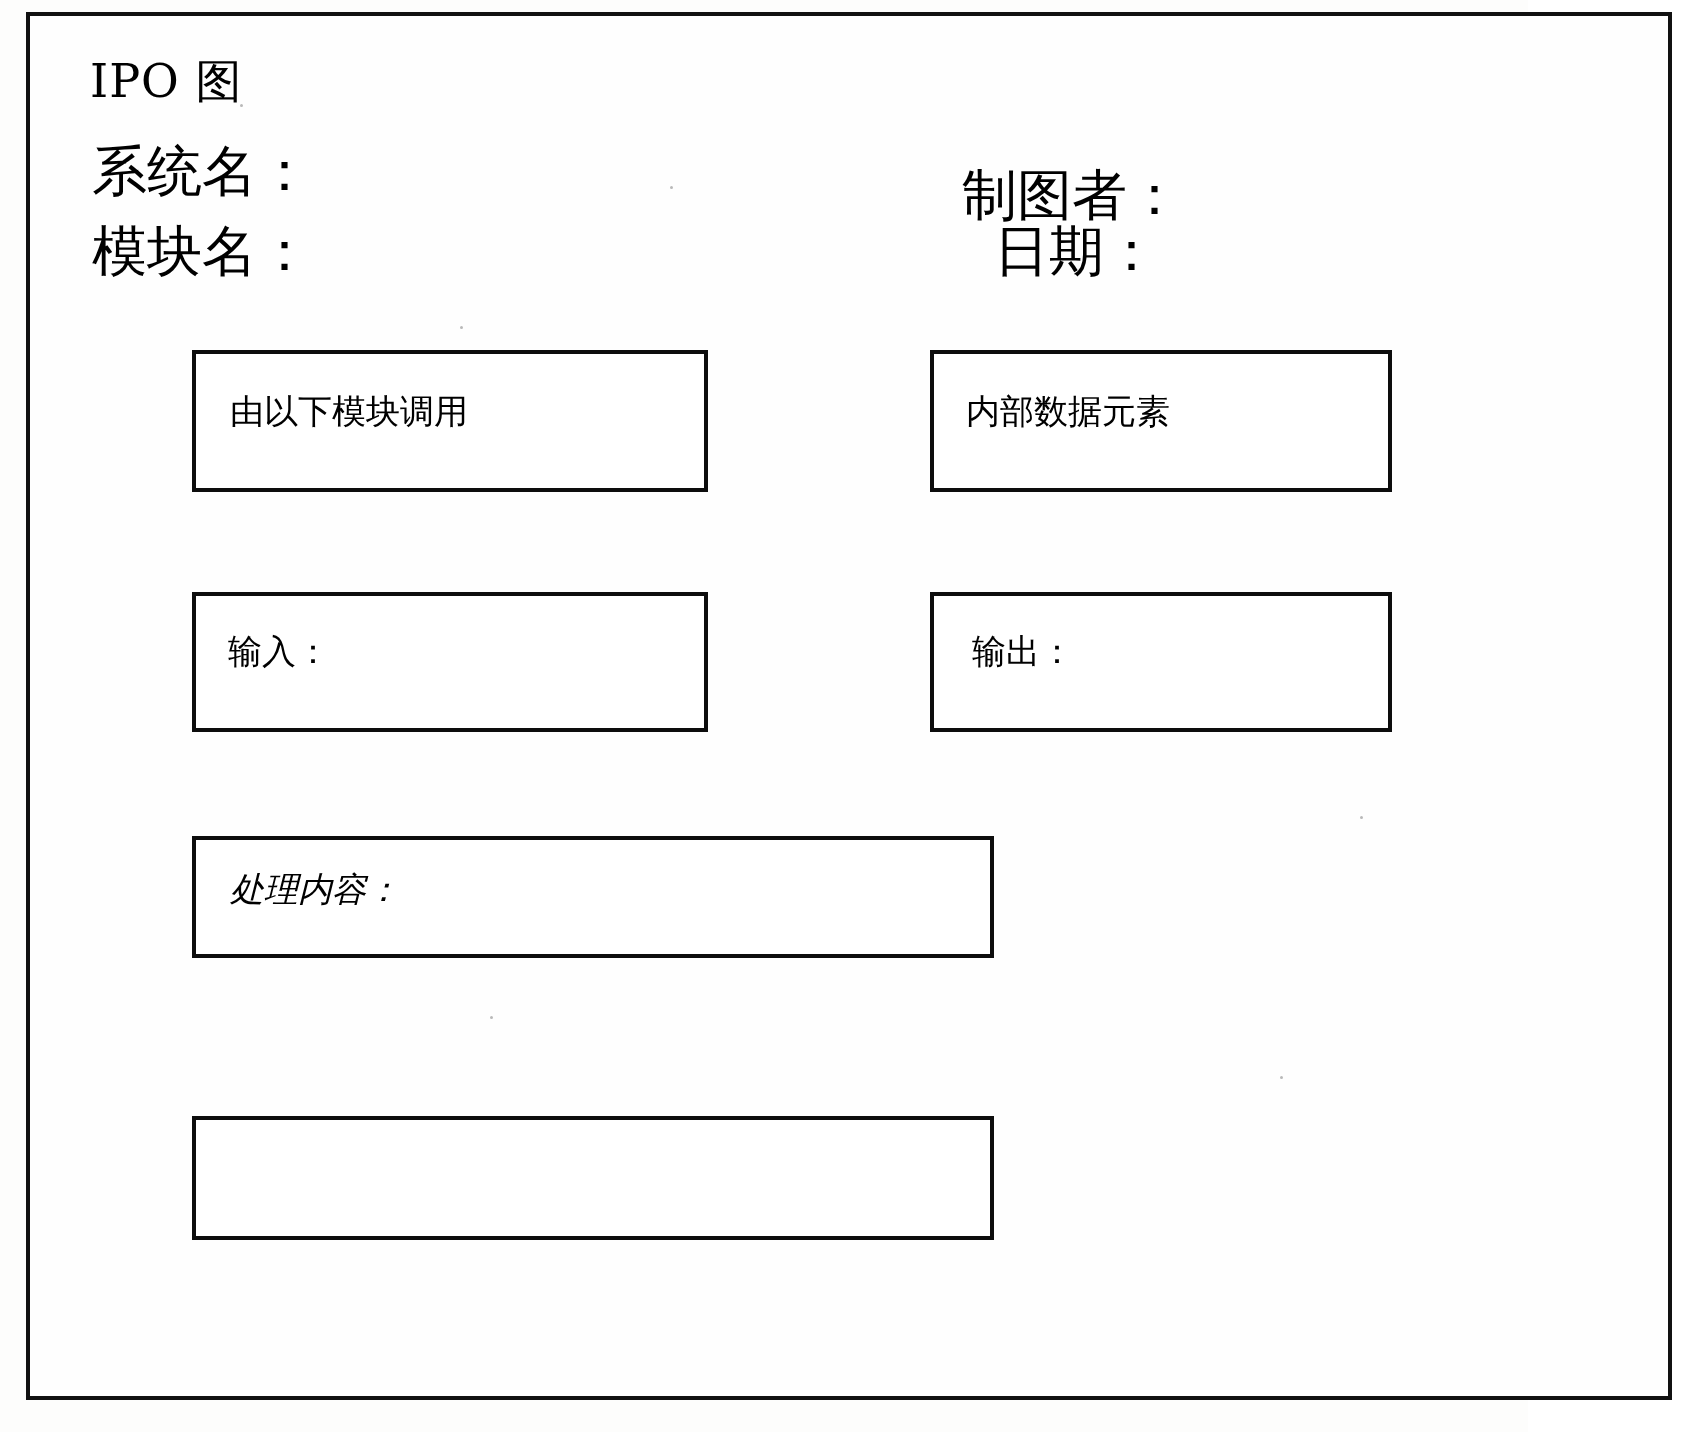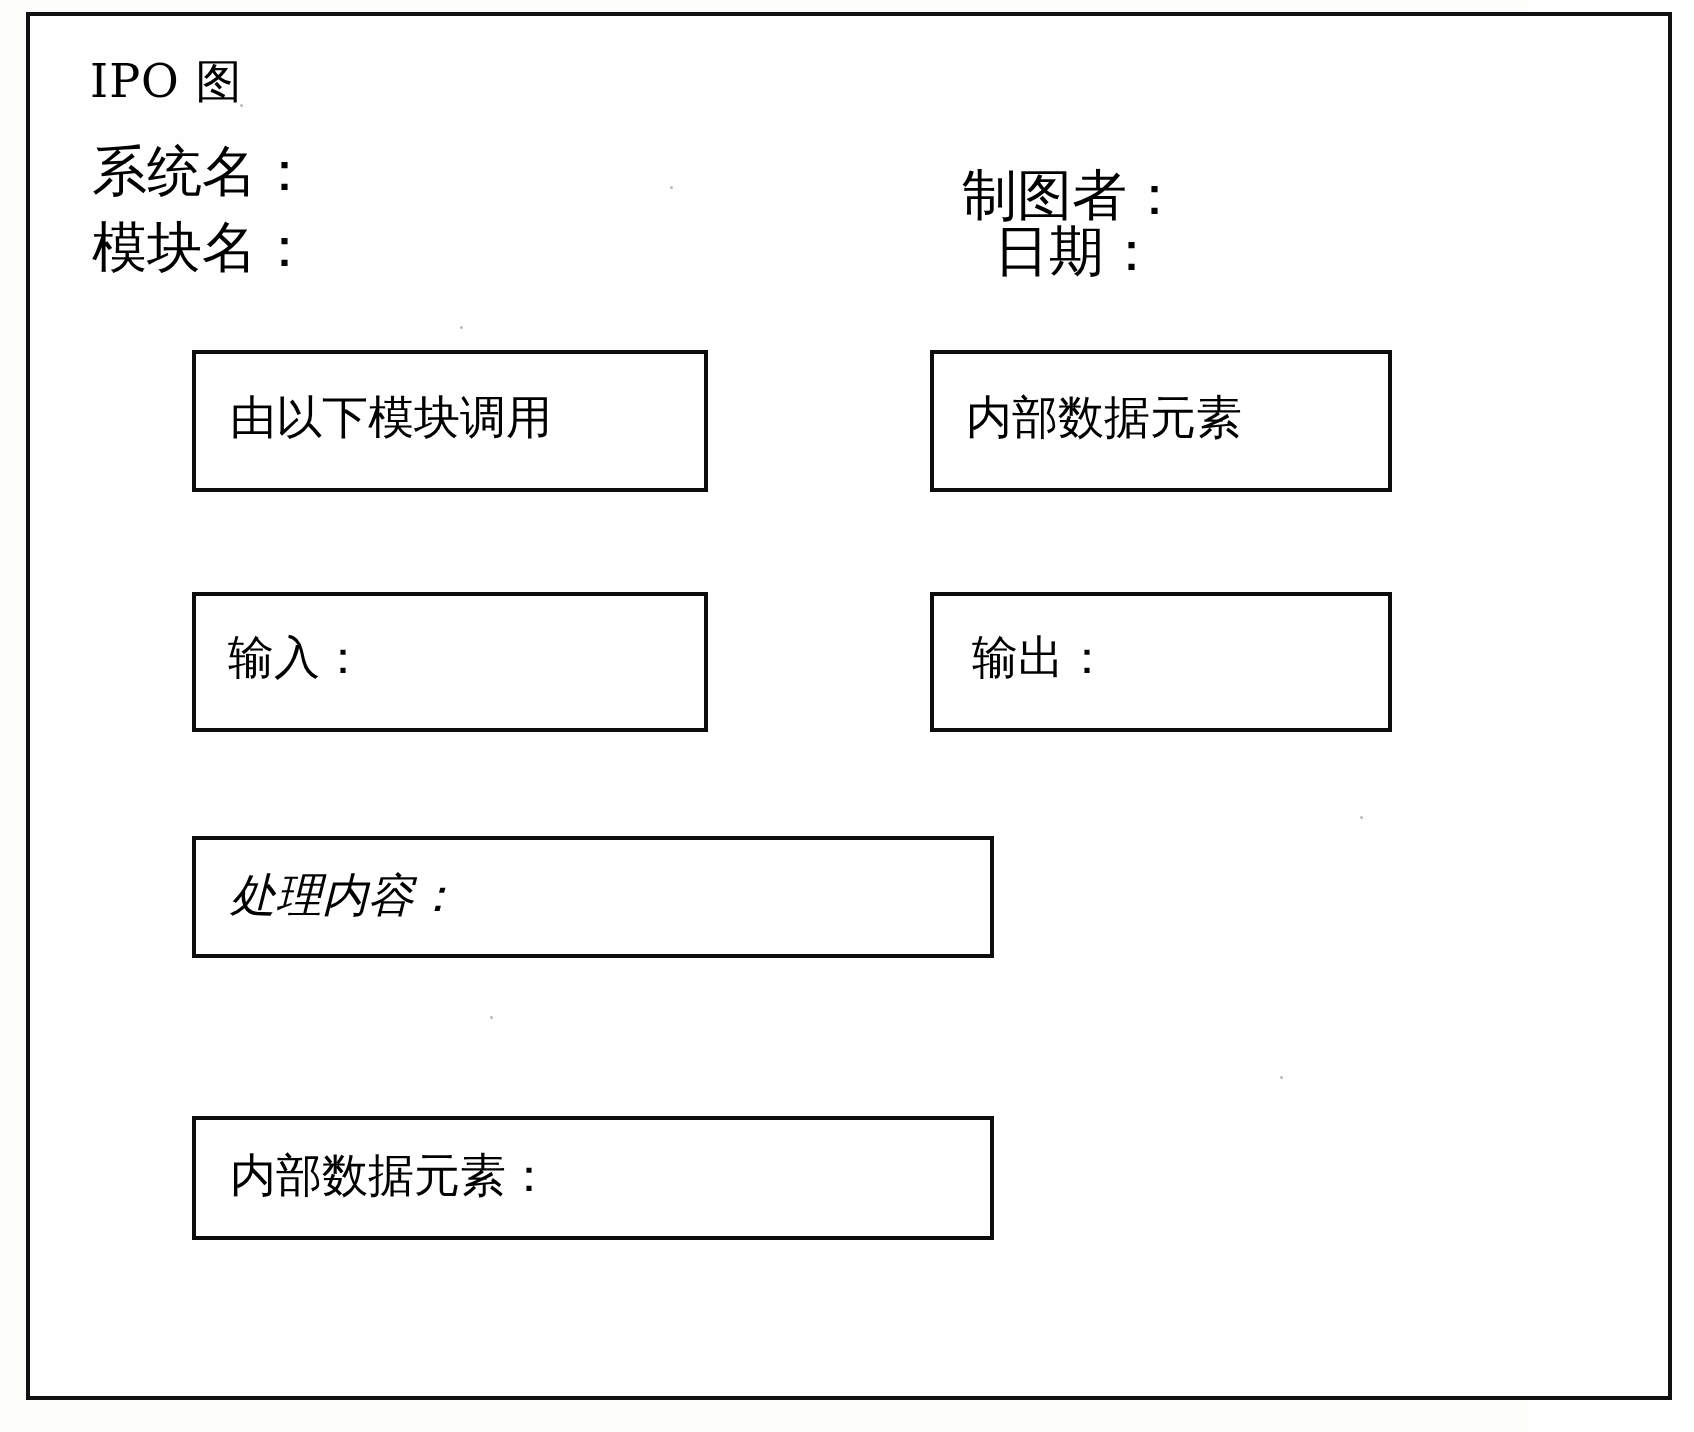--- a/index.html
+++ b/index.html
@@ -53,34 +53,34 @@
     letter-spacing: 1px;
     white-space: nowrap;
   }
   .hdr-label {
     position: absolute;
     font-size: 55px;
     line-height: 1;
     white-space: nowrap;
   }
   .hdr-sysname  { left: 62px;  top: 128px; }
-  .hdr-modname  { left: 62px;  top: 208px; font-family: Liberation Mono, monospace; }
+  .hdr-modname  { left: 62px;  top: 208px; }
   .hdr-author   { left: 932px; top: 128px; margin-top: 24px; }
   .hdr-date     { left: 964px; top: 208px; }
 
   
   .box {
     position: absolute;
     border: 4px solid #0d0d0d;
     box-sizing: border-box;
     background: #ffffff;
   }
   .box-label {
     position: absolute;
-    font-size: 46px;
+    font-size: 34px;
     line-height: 1;
     white-space: nowrap;
     color: #000000;
   }
 
   
   .box-called-by   { left: 162px; top: 334px;  width: 516px; height: 142px; }
   .box-calls       { left: 900px; top: 334px;  width: 462px; height: 142px; }
   
   .box-input       { left: 162px; top: 576px;  width: 516px; height: 140px; }
@@ -143,16 +143,15 @@
     <div class="box box-input"></div>
     <div class="box-label lbl-input">输入：</div>
 
     <div class="box box-output"></div>
     <div class="box-label lbl-output">输出：</div>
 
     <div class="box box-process"></div>
     <div class="box-label lbl-process">处理内容：</div>
 
     <div class="box box-internal"></div>
-    <div class="box-label lbl-internal">内部数据元素：</div>
 
   </div>
 </div>
 
 </body></html>

